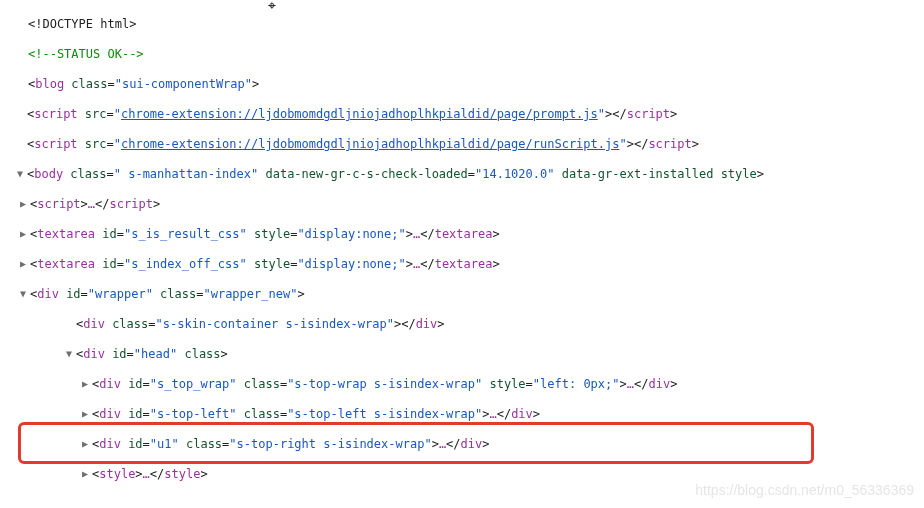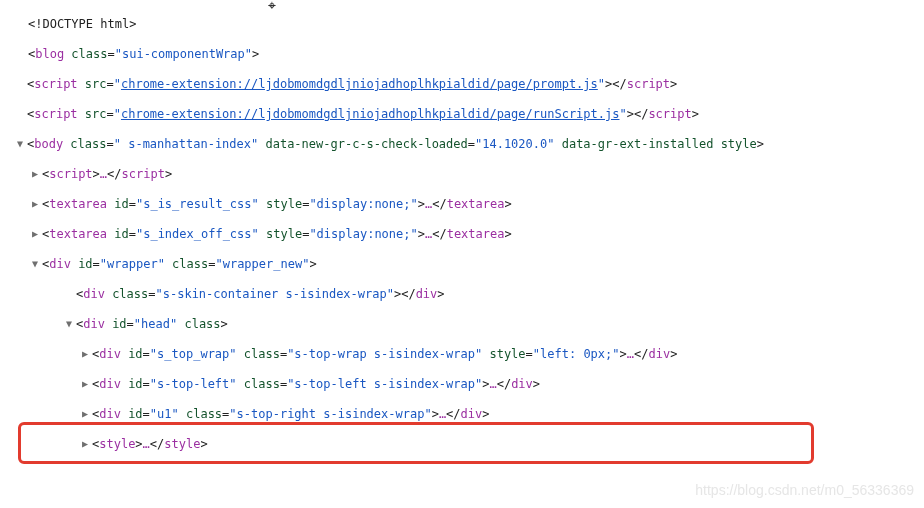--- a/index.html
+++ b/index.html
@@ -1,40 +1,41 @@
 <!DOCTYPE html>
 <html><head>
 <meta charset="utf-8">
 <style>
   html,body{margin:0;padding:0;background:#fff;width:924px;height:508px;overflow:hidden}
   body{font-family:Menlo,Consolas,"DejaVu Sans Mono",monospace;font-size:12px;line-height:15px;color:#222;position:relative}
   .watermark{position:absolute;right:10px;bottom:10px;color:#e6e6e6;font-size:14px;font-family:Arial,sans-serif;pointer-events:none}
   .code{padding:2px 0 0 0;white-space:pre}
   .ln{display:block;padding:0}
-  .ind1{padding-left:18px}.ind2{padding-left:17px}.ind3{padding-left:32px}
+  .ind1{padding-left:18px}.ind2{padding-left:17px}.ind3{padding-left:20px}
   .ind4{padding-left:66px}.ind5{padding-left:82px}
   .tri{display:inline-block;width:10px;color:#6f6f6f;cursor:pointer;user-select:none;font-size:10px;position:relative;top:-1px}
   .tri.none{visibility:hidden}
   .pun{color:#222}
   .tag{color:#9b2fa1}
   .dots{color:#9b2fa1}
   .attr{color:#14532d}
   .val{color:#1a57c2}
   .lnk{color:#1a57c2;text-decoration:underline;cursor:pointer}
   .cmt{color:#0b8d0b}
   .box{position:absolute;border:3px solid #e23b2e;border-radius:6px;pointer-events:none}
   .cursor{position:absolute;left:268px;top:-2px;font-size:14px;color:#000;pointer-events:none}
 </style>
 </head>
 <body>
 
 <div class="cursor">⌖</div>
 
 <div class="code">
 <span class="ln ind1"><span class="tri none">▶</span><span class="pun">&lt;!DOCTYPE html&gt;</span></span>
+<span class="ln ind1"><span class="tri none">▶</span><span class="cmt">&lt;!--STATUS OK--&gt;</span></span>
 <span class="ln ind1"><span class="tri none">▶</span><span class="pun">&lt;</span><span class="tag">blog</span><span class="attr"> class</span><span class="pun">=</span><span class="val">"sui-componentWrap"</span><span class="pun">&gt;</span></span>
 <span class="ln ind2"><span class="tri none">▶</span><span class="pun">&lt;</span><span class="tag">script</span><span class="attr"> src</span><span class="pun">=</span><span class="val">"</span><span class="lnk">chrome-extension://ljdobmomdgdljniojadhoplhkpialdid/page/prompt.js</span><span class="val">"</span><span class="pun">&gt;</span><span class="pun">&lt;/</span><span class="tag">script</span><span class="pun">&gt;</span></span>
 <span class="ln ind2"><span class="tri none">▶</span><span class="pun">&lt;</span><span class="tag">script</span><span class="attr"> src</span><span class="pun">=</span><span class="val">"</span><span class="lnk">chrome-extension://ljdobmomdgdljniojadhoplhkpialdid/page/runScript.js</span><span class="val">"</span><span class="pun">&gt;</span><span class="pun">&lt;/</span><span class="tag">script</span><span class="pun">&gt;</span></span>
 <span class="ln ind2"><span class="tri">▼</span><span class="pun">&lt;</span><span class="tag">body</span><span class="attr"> class</span><span class="pun">=</span><span class="val">" s-manhattan-index"</span><span class="attr"> data-new-gr-c-s-check-loaded</span><span class="pun">=</span><span class="val">"14.1020.0"</span><span class="attr"> data-gr-ext-installed </span><span class="attr">style</span><span class="pun">&gt;</span></span>
 <span class="ln ind3"><span class="tri">▶</span><span class="pun">&lt;</span><span class="tag">script</span><span class="pun">&gt;</span><span class="dots">…</span><span class="pun">&lt;/</span><span class="tag">script</span><span class="pun">&gt;</span></span>
 <span class="ln ind3"><span class="tri">▶</span><span class="pun">&lt;</span><span class="tag">textarea</span><span class="attr"> id</span><span class="pun">=</span><span class="val">"s_is_result_css"</span><span class="attr"> style</span><span class="pun">=</span><span class="val">"display:none;"</span><span class="pun">&gt;</span><span class="dots">…</span><span class="pun">&lt;/</span><span class="tag">textarea</span><span class="pun">&gt;</span></span>
 <span class="ln ind3"><span class="tri">▶</span><span class="pun">&lt;</span><span class="tag">textarea</span><span class="attr"> id</span><span class="pun">=</span><span class="val">"s_index_off_css"</span><span class="attr"> style</span><span class="pun">=</span><span class="val">"display:none;"</span><span class="pun">&gt;</span><span class="dots">…</span><span class="pun">&lt;/</span><span class="tag">textarea</span><span class="pun">&gt;</span></span>
 <span class="ln ind3"><span class="tri">▼</span><span class="pun">&lt;</span><span class="tag">div</span><span class="attr"> id</span><span class="pun">=</span><span class="val">"wrapper"</span><span class="attr"> class</span><span class="pun">=</span><span class="val">"wrapper_new"</span><span class="pun">&gt;</span></span>
 <span class="ln ind4"><span class="tri none">▶</span><span class="pun">&lt;</span><span class="tag">div</span><span class="attr"> class</span><span class="pun">=</span><span class="val">"s-skin-container s-isindex-wrap"</span><span class="pun">&gt;</span><span class="pun">&lt;/</span><span class="tag">div</span><span class="pun">&gt;</span></span>
 <span class="ln ind4"><span class="tri">▼</span><span class="pun">&lt;</span><span class="tag">div</span><span class="attr"> id</span><span class="pun">=</span><span class="val">"head"</span><span class="attr"> class</span><span class="pun">&gt;</span></span>

